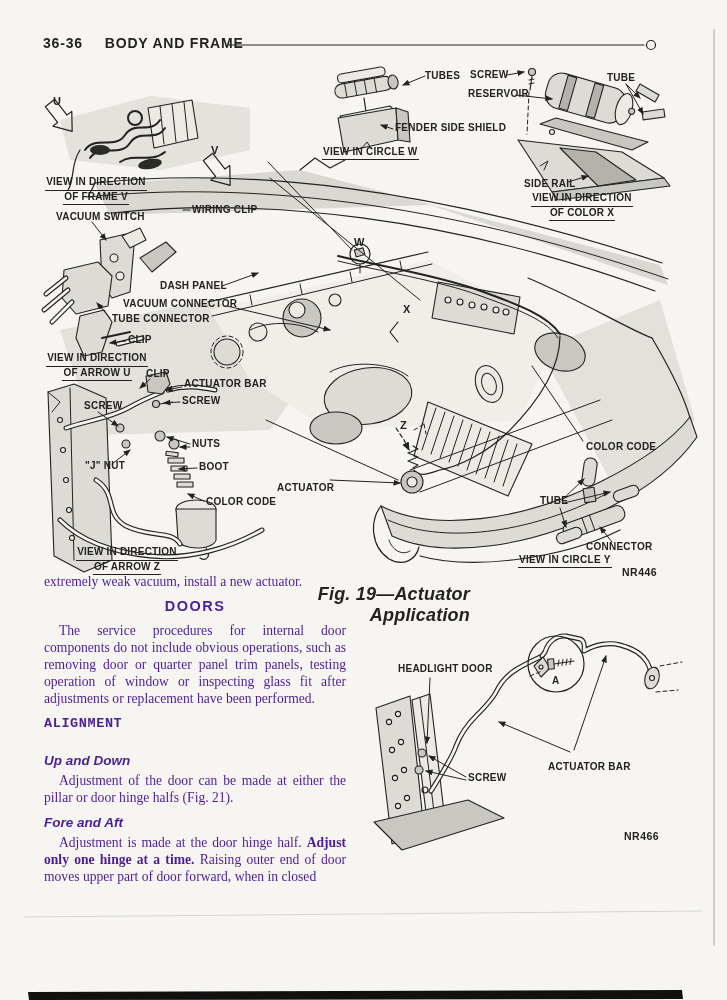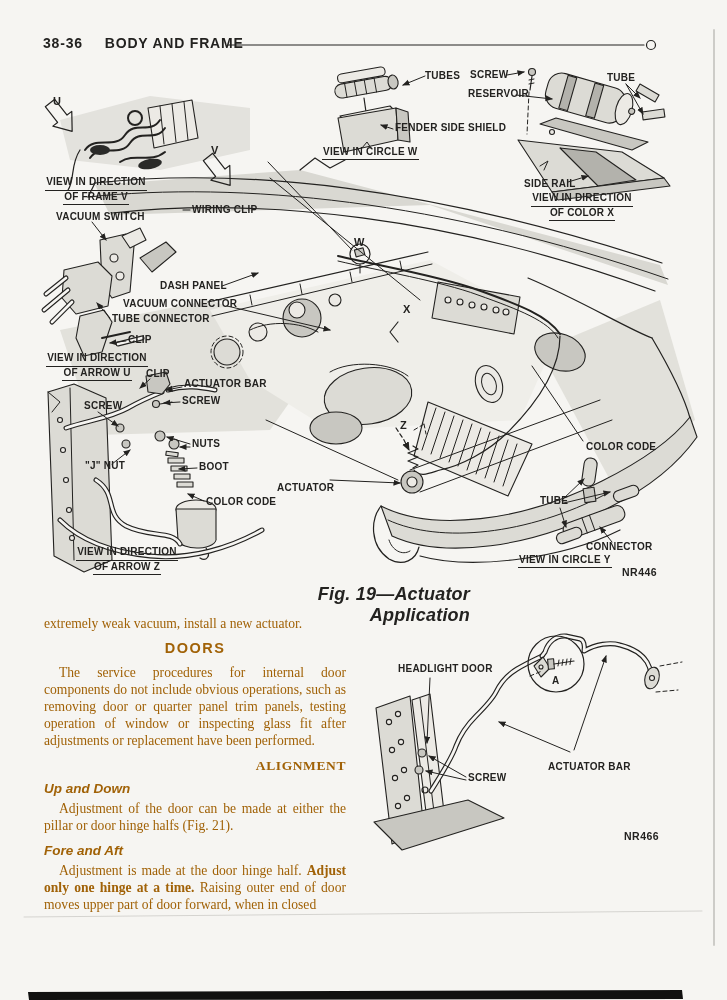--- a/index.html
+++ b/index.html
@@ -24,28 +24,28 @@
   .letter{font-size:11px;}
   .ulbl span,.vstack span{display:inline-block;border-bottom:1.5px solid #232220;padding:0 1px 1.5px;}
   .vstack{position:absolute;text-align:center;font-size:10px;font-weight:bold;letter-spacing:.2px;
           line-height:12px;z-index:3;}
   .caption{position:absolute;font-style:italic;font-weight:bold;font-size:18px;letter-spacing:.2px;
            text-align:right;z-index:3;}
   .refcode{position:absolute;font-size:10.5px;font-weight:bold;letter-spacing:.5px;z-index:3;}
   .pagehead{position:absolute;left:43px;top:35px;display:flex;gap:22px;font-weight:bold;
             font-size:14px;letter-spacing:.8px;z-index:3;}
   
-  .textcol{position:absolute;left:44px;top:615px;width:302px;z-index:3;
-           font-family:"Liberation Serif",serif;font-size:13.6px;line-height:17px;color:#a16207;}
+  .textcol{position:absolute;left:44px;top:573px;width:302px;z-index:3;
+           font-family:"Liberation Serif",serif;font-size:13.6px;line-height:17px;color:#4c1d95;}
   .textcol p{margin:0 0 8px;text-align:justify;text-indent:15px;}
   .noindent{text-indent:0 !important;}
   .h-doors{font-family:"Liberation Sans",sans-serif;font-weight:bold;font-size:14.5px;
            letter-spacing:1.5px;text-align:center;margin:8px 0 7px;}
-  .h-align{font-family:Liberation Serif, serif;font-weight:bold;font-size:13.5px;
-           letter-spacing:.6px;margin:3px 0 6px;text-align:right;}
+  .h-align{font-family:Liberation Mono, monospace;font-weight:bold;font-size:13.5px;
+           letter-spacing:.6px;margin:3px 0 20px;}
   .h-sub{font-family:"Liberation Sans",sans-serif;font-weight:bold;font-style:italic;
          font-size:13.5px;margin:3px 0 3px;}
   .b{font-weight:bold;}
 </style>
 </head>
 <body>
 
 <div class="page">
 
   <svg class="art" width="727" height="1000" viewBox="0 0 727 1000">
@@ -331,21 +331,21 @@
     </g>
 
     <g>
       <line x1="714" y1="30" x2="714" y2="945" stroke="#bdbcb7" stroke-width="2" opacity="0.7"></line>
       <line x1="24" y1="917" x2="702" y2="911" stroke="#cfceca" stroke-width="1" opacity="0.85"></line>
       <polygon fill="#111110" points="28,992 682,990 683,999 29,1000"></polygon>
     </g>
   </svg>
 
   <div class="pagehead">
-    <span>38-36</span>
+    <span>36-36</span>
     <span>BODY AND FRAME</span>
   </div>
 
   <div class="lbl" style="left:425px;top:70px">TUBES</div>
   <div class="lbl" style="left:470px;top:69px">SCREW</div>
   <div class="lbl" style="left:468px;top:88px">RESERVOIR</div>
   <div class="lbl" style="left:395px;top:122px">FENDER SIDE SHIELD</div>
   <div class="lbl ulbl" style="left:322px;top:146px"><span>VIEW IN CIRCLE W</span></div>
   <div class="lbl" style="left:607px;top:72px">TUBE</div>
   <div class="lbl" style="left:524px;top:178px">SIDE RAIL</div>

